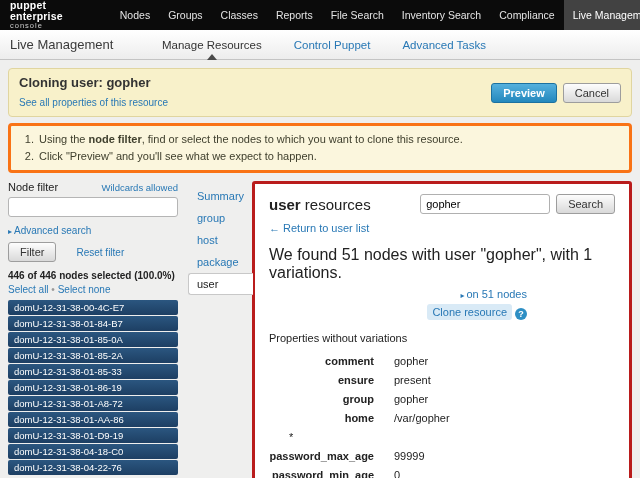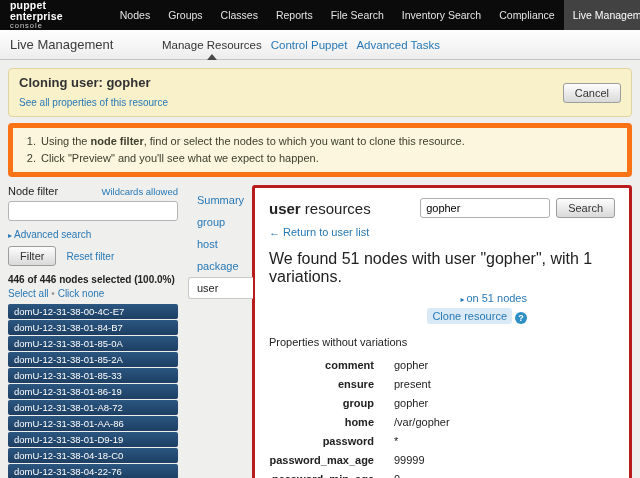--- a/index.html
+++ b/index.html
@@ -11,50 +11,50 @@
   .logo { display: flex; flex-direction: column; justify-content: center; padding: 0 10px; cursor: pointer; }
   .logo-line1 { font-size: 10.5px; font-weight: bold; letter-spacing: .2px; line-height: 11px; }
   .logo-line2 { font-size: 7.5px; color: #cfcfcf; letter-spacing: 1px; line-height: 8px; }
   .topnav { display: flex; margin-left: 38px; }
   .topnav-item { display: flex; align-items: center; padding: 0 9px; font-size: 10.5px; color: #e4e4e4; text-decoration: none; white-space: nowrap; }
   .topnav-item.active { background: #424242; color: #fff; }
 
   
   .subheader { height: 30px; background: linear-gradient(#ffffff, #ededed); border-bottom: 1px solid #c4c4c4; display: flex; align-items: stretch; padding: 0 10px; position: relative; }
   .subtitle { font-size: 13px; color: #3a3a3a; display: flex; align-items: center; width: 152px; }
-  .tabs { display: flex; gap: 9px; align-items: stretch; }
+  .tabs { display: flex; gap: 32px; align-items: stretch; }
   .tab { position: relative; display: flex; align-items: center; font-size: 11.5px; color: #2878b5; text-decoration: none; white-space: nowrap; }
   .tab.active { color: #333; }
   .tab .indicator { display: none; position: absolute; bottom: -1px; left: 50%; margin-left: -5px; width: 0; height: 0; border-left: 5px solid transparent; border-right: 5px solid transparent; border-bottom: 6px solid #4a4a4a; }
   .tab.active .indicator { display: block; }
 
   
   .content { height: 418px; padding: 8px 8px 0 8px; display: flex; flex-direction: column; }
 
   .banner { background: #f8f1ca; border: 1px solid #e0d5a0; border-radius: 4px; padding: 6px 10px; display: flex; justify-content: space-between; align-items: center; }
   .banner-title { font-size: 13px; font-weight: bold; color: #333; margin-bottom: 2px; }
   .banner-link { font-size: 10px; color: #2878b5; text-decoration: none; }
   .banner-buttons { display: flex; gap: 6px; }
   .btn { font-size: 11px; padding: 3px 11px; border-radius: 3px; border: 1px solid #9d9d9d; background: linear-gradient(#fdfdfd, #d9d9d9); color: #333; cursor: pointer; font-family: inherit; }
   .btn-primary { background: linear-gradient(#55b0dd, #2388bd); border-color: #1c71a0; color: #fff; font-weight: bold; }
 
-  .instructions { margin: 6px 0 0 0; background: #fbf6dd; border: 5px solid #f97316; border-radius: 4px; padding: 5px 20px 5px 26px; font-size: 11px; color: #40402e; line-height: 1.55; }
+  .instructions { margin: 6px 0 0 0; background: #fbf6dd; border: 3px solid #f97316; border-radius: 4px; padding: 5px 20px 5px 26px; font-size: 11px; color: #40402e; line-height: 1.55; }
   .instructions li { padding-left: 2px; }
 
   .columns { flex: 1; display: flex; margin-top: 8px; overflow: hidden; }
 
   
   .sidebar { width: 170px; flex-shrink: 0; margin-right: 10px; overflow: hidden; }
   .filter-row { display: flex; justify-content: space-between; align-items: baseline; }
   .filter-label { font-size: 11px; color: #222; }
   .wildcards { font-size: 9.5px; color: #2878b5; text-decoration: none; }
   .node-filter { width: 100%; height: 20px; border: 1px solid #b5b5b5; border-radius: 3px; margin: 4px 0 3px; padding: 2px 5px; font-size: 11px; background: #fff; font-family: inherit; }
   .advanced { font-size: 10px; color: #2878b5; text-decoration: none; display: inline-block; margin: 1px 0 6px; }
   .advanced .tri { font-size: 8px; margin-right: 2px; }
-  .filter-actions { display: flex; align-items: center; gap: 10px; margin-bottom: 8px; }
+  .filter-actions { display: flex; align-items: center; gap: 20px; margin-bottom: 8px; }
   .reset-link { font-size: 10px; color: #2878b5; text-decoration: none; text-align: center; }
   .summary { font-size: 10px; font-weight: bold; color: #222; margin-bottom: 3px; }
   .select-links { font-size: 10px; color: #999; margin-bottom: 5px; }
   .select-links a { color: #2878b5; text-decoration: none; }
   .node-list { overflow: hidden; }
   .node-item { height: 15px; line-height: 15px; font-size: 9.5px; color: #fff; background: linear-gradient(#2b5680, #1d3f63); border-radius: 2px; margin-bottom: 1px; padding-left: 6px; white-space: nowrap; overflow: hidden; cursor: pointer; }
 
   
   .main-wrap { flex: 1; display: flex; align-items: flex-start; }
   .res-tabs { width: 64px; flex-shrink: 0; padding-top: 4px; display: flex; flex-direction: column; }
@@ -132,20 +132,21 @@
   </div>
 
   <div class="content">
 
     <div class="banner">
       <div class="banner-left">
         <div class="banner-title">Cloning user: gopher</div>
         <a href="#" class="banner-link">See all properties of this resource</a>
       </div>
       <div class="banner-buttons">
+        <button class="btn btn-primary">Preview</button>
         <button class="btn">Cancel</button>
       </div>
     </div>
 
     <ol class="instructions">
       <li><span>Using the </span><b>node filter</b><span>, find or select the nodes to which you want to clone this resource.</span></li>
       <li><span>Click "Preview" and you'll see what we expect to happen.</span></li>
     </ol>
 
     <div class="columns">
@@ -158,21 +159,21 @@
         <input type="text" class="node-filter" style="">
         <a href="#" class="advanced"><span class="tri">▸</span><span>Advanced search</span></a>
         <div class="filter-actions">
           <button class="btn">Filter</button>
           <a href="#" class="reset-link">Reset filter</a>
         </div>
         <div class="summary">446 of 446 nodes selected (100.0%)</div>
         <div class="select-links">
           <a href="#">Select all</a>
           <span>•</span>
-          <a href="#">Click none</a>
+          <a href="#">Select none</a>
         </div>
         <div class="node-list">
 
             <div class="node-item">domU-12-31-38-00-4C-E7</div>
 
             <div class="node-item">domU-12-31-38-01-84-B7</div>
 
             <div class="node-item">domU-12-31-38-01-85-0A</div>
 
             <div class="node-item">domU-12-31-38-01-85-2A</div>
@@ -249,21 +250,20 @@
                 <div class="prop-key">group</div>
                 <div class="prop-value">gopher</div>
               </div>
 
               <div class="prop-row">
                 <div class="prop-key">home</div>
                 <div class="prop-value">/var/gopher</div>
               </div>
 
               <div class="prop-row">
-                <div class="prop-key">password</div>
                 <div class="prop-value">*</div>
               </div>
 
               <div class="prop-row">
                 <div class="prop-key">password_max_age</div>
                 <div class="prop-value">99999</div>
               </div>
 
               <div class="prop-row">
                 <div class="prop-key">password_min_age</div>

